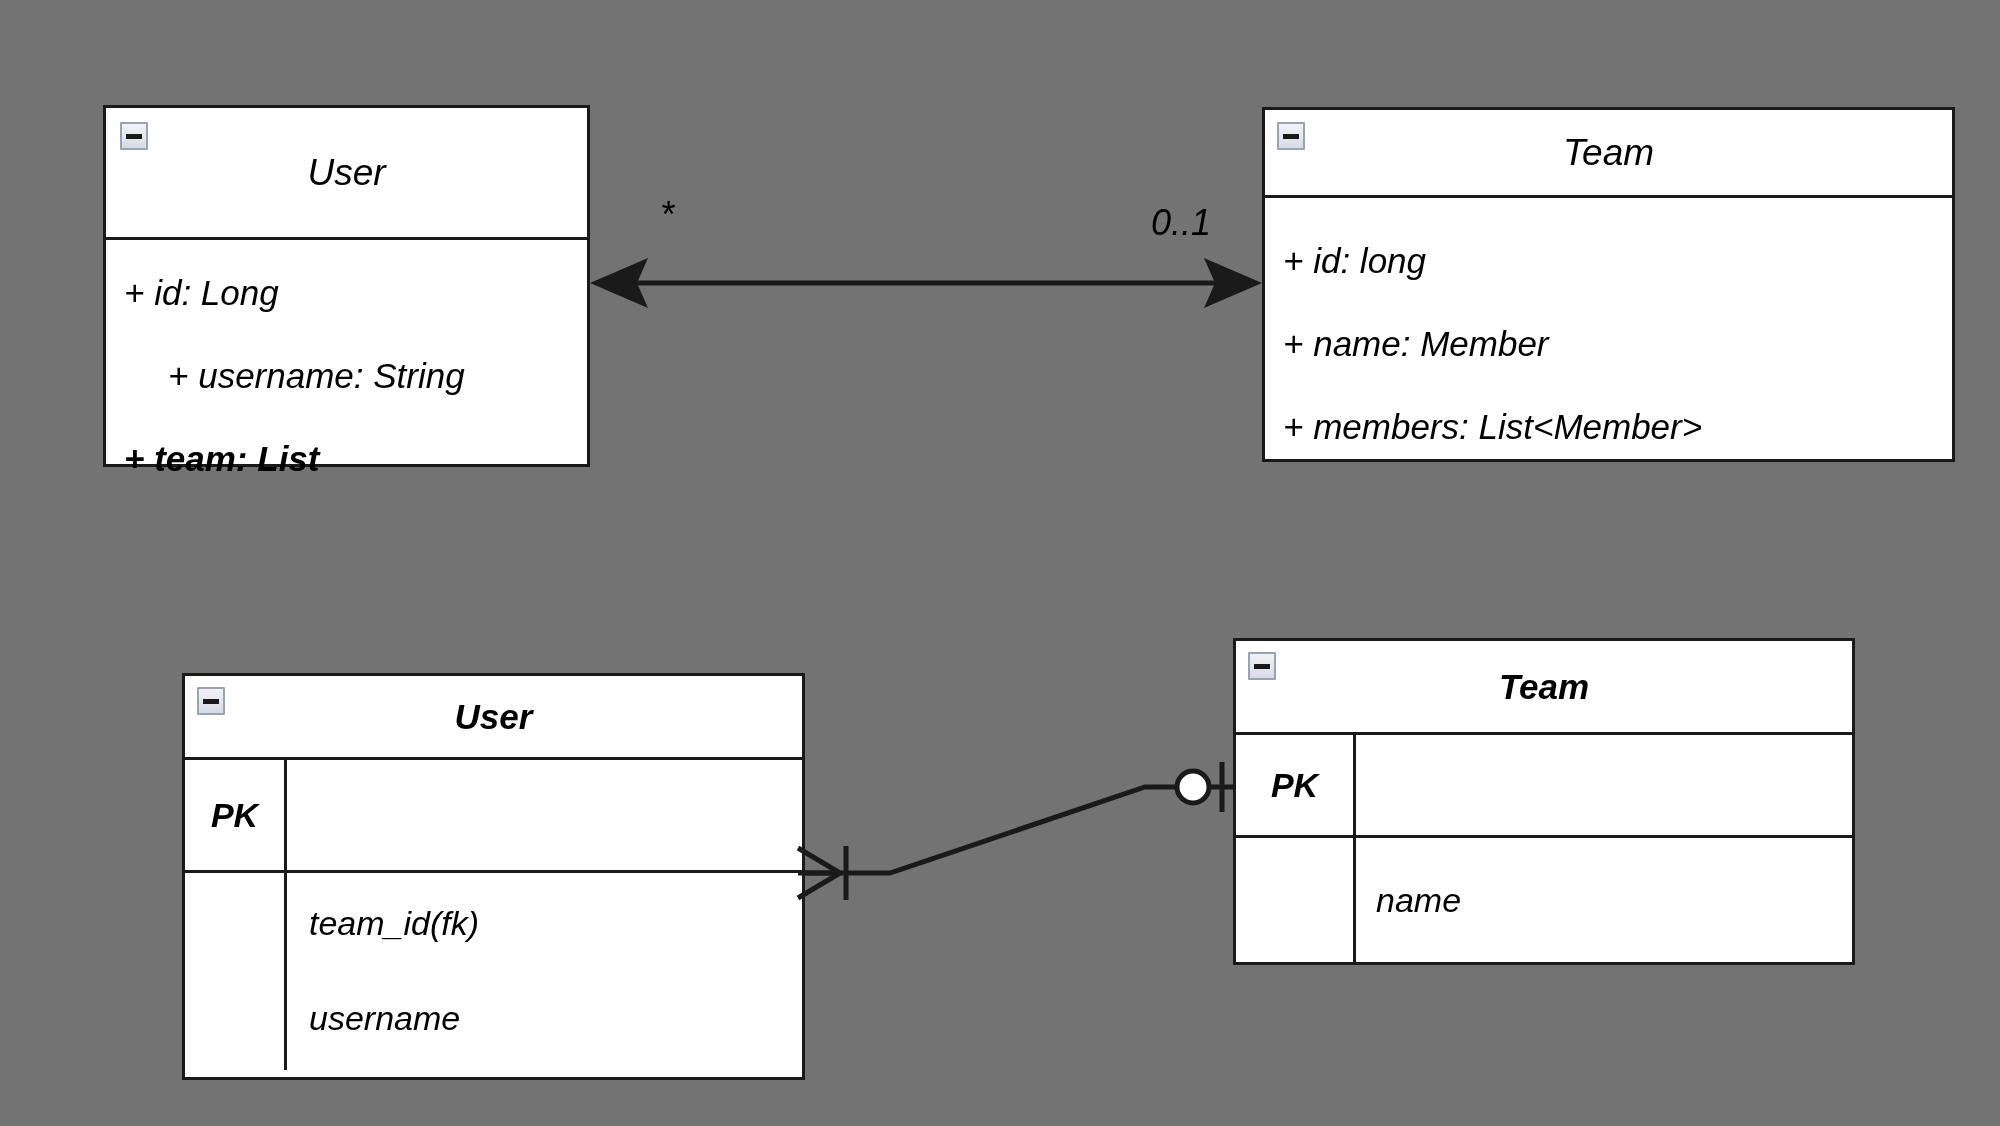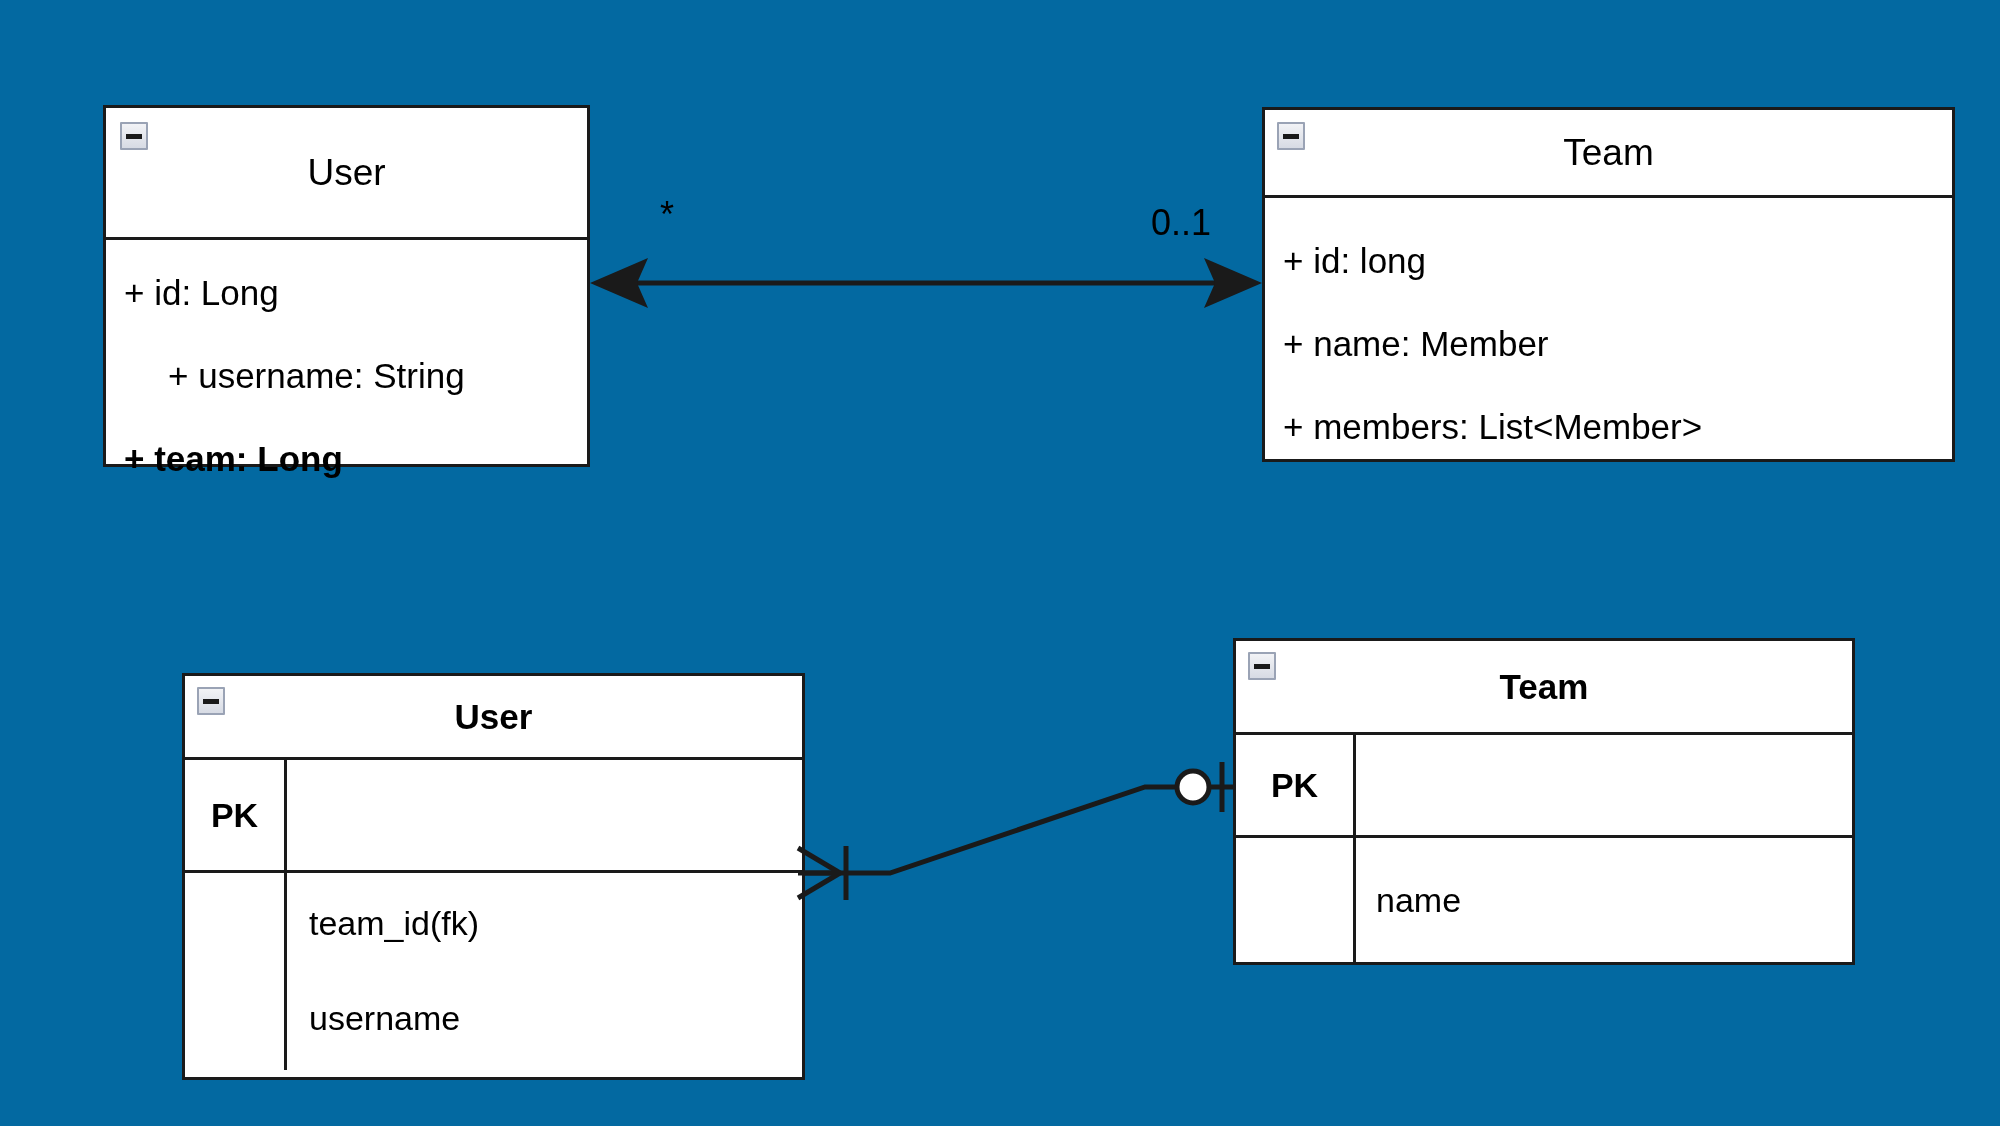--- a/index.html
+++ b/index.html
@@ -9,22 +9,23 @@
     background: #ffffff;
   }
   body {
     font-family: "Liberation Sans", sans-serif;
     color: #000000;
   }
   #canvas {
     position: relative;
     width: 2000px;
     height: 1126px;
-    background: #0369a1;
+    background: #737373;
     overflow: hidden;
+    font-style: italic;
   }
 
   
   .box {
     position: absolute;
     box-sizing: border-box;
     background: #ffffff;
     border: 3px solid #1a1a1a;
   }
 
@@ -147,21 +148,21 @@
   <div class="box" style="left:103px; top:105px; width:487px; height:362px;">
     <div class="uml-header" style="height:132px;">
       <span class="collapse-icon" style="left:14px; top:14px;">
         <span class="bar"></span>
       </span>
       <span class="uml-title">User</span>
     </div>
     <div class="uml-body">
       <span class="uml-attr" style="left:18px; top:35px;">+ id: Long</span>
       <span class="uml-attr" style="left:18px; top:118px;margin-left:44px;">+ username: String</span>
-      <span class="uml-attr bold" style="left:18px; top:201px;">+ team: Long</span>
+      <span class="uml-attr bold" style="left:18px; top:201px;">+ team: List</span>
     </div>
   </div>
 
   <div class="box" style="left:1262px; top:107px; width:693px; height:355px;">
     <div class="uml-header" style="height:88px;">
       <span class="collapse-icon" style="left:12px; top:12px;">
         <span class="bar"></span>
       </span>
       <span class="uml-title">Team</span>
     </div>

